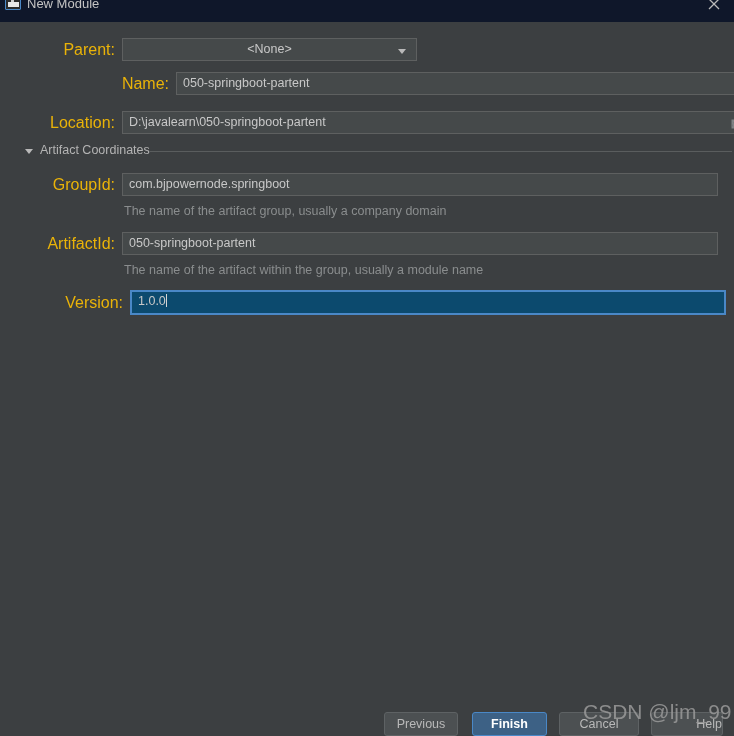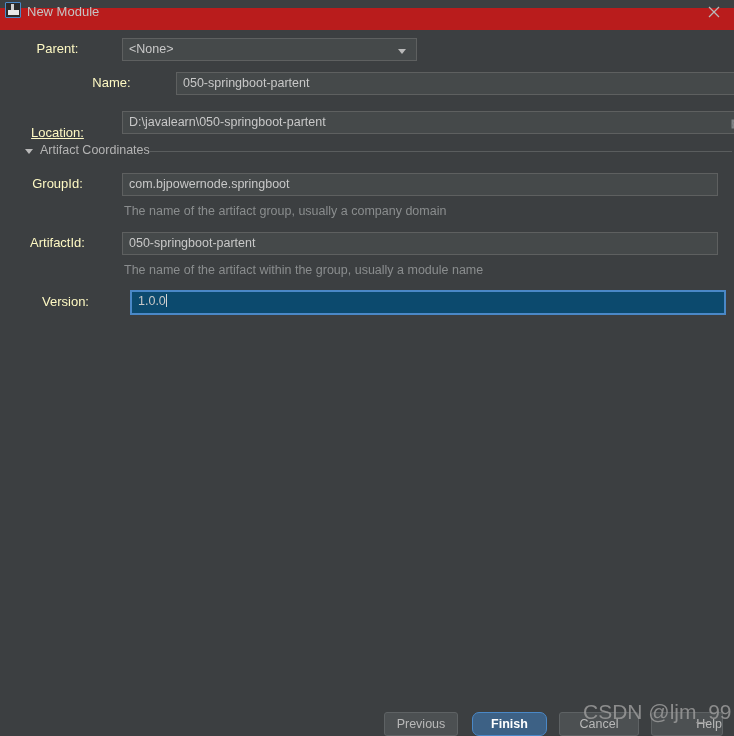--- a/index.html
+++ b/index.html
@@ -13,23 +13,23 @@
     font-family: "Liberation Sans", sans-serif;
     font-size: 12.5px;
     color: #bbbbbb;
     position: relative;
     -webkit-font-smoothing: antialiased;
   }
 
   
   .titlebar {
     position: absolute;
-    left: 0; top: 8px;
+    left: 0; top: 0;
     width: 734px; height: 22px;
-    background: #b91c1c;
+    background: #0f172a;
   }
   .title-icon {
     position: absolute;
     left: 5px; top: -6px;
     width: 16px; height: 16px;
     background: #2b2b2b;
     border: 1.5px solid #4a88c7;
     border-radius: 1px;
   }
   .title-icon::before {
@@ -63,23 +63,23 @@
 
   
   .form {
     position: absolute;
     left: 0; top: 22px;
     width: 734px;
   }
   .row { position: absolute; }
   .lbl {
     position: absolute;
-    text-align: center;
-    color: #fef9c3;
-    font-size: 13px;
+    text-align: right;
+    color: #eab308;
+    font-size: 16px;
     white-space: nowrap;
   }
   .field {
     position: absolute;
     left: 122px;
     height: 23px;
     background: #45494a;
     border: 1px solid #5e6060;
     color: #c8c8c8;
     font-size: 12.5px;
@@ -205,35 +205,35 @@
       <line x1="5" y1="2" x2="15" y2="12" stroke="#b9b9b9" stroke-width="1.3"></line>
       <line x1="15" y1="2" x2="5" y2="12" stroke="#b9b9b9" stroke-width="1.3"></line>
     </svg>
   </div>
 </div>
 
 <div class="form">
 
   <div class="row" style="left:0; top:16px; width:734px; height:23px;">
     <div class="lbl" style="left:0; top:3px; width:115px;">Parent:</div>
-    <div class="field" style="top:0; width:295px;">
+    <div class="field" style="top:0; width:295px;text-align:center;">
       <span>&lt;None&gt;</span>
       <span class="combo-arrow"></span>
     </div>
   </div>
 
   <div class="row" style="left:17px; top:50px; width:734px; height:23px;margin-left:37px;">
     <div class="lbl" style="left:0; top:3px; width:115px;">Name:</div>
     <div class="field" style="top:0; width:596px;">
       <span>050-springboot-partent</span>
     </div>
   </div>
 
   <div class="row" style="left:0; top:89px; width:734px; height:23px;">
-    <div class="lbl" style="left:0; top:14px; width:115px;text-decoration:underline;">Location:</div>
+    <div class="lbl" style="left:0; top:3px; width:115px;">Location:</div>
     <div class="field" style="top:0; width:632px;">
       <span>D:\javalearn\050-springboot-partent</span>
       <span class="browse-btn">
         <svg width="15" height="12" viewBox="0 0 15 12" aria-hidden="true">
           <path d="M0.5 10.5 L2.6 3.8 L14.3 3.8 L12.2 10.5 Z" fill="#7f8385"></path>
           <path d="M0.5 10.5 L0.5 1.4 L4.6 1.4 L5.9 3.0 L10.4 3.0 L10.4 4.2 L2.6 4.2 Z" fill="#7f8385"></path>
         </svg>
       </span>
     </div>
   </div>
@@ -264,18 +264,18 @@
     <div class="lbl" style="left:0; top:4px; width:115px;">Version:</div>
     <div class="field focused" style="top:0; width:596px; height:25px;">
       <span>1.0.0</span><span class="caret"></span>
     </div>
   </div>
 
 </div>
 
 <div class="buttonbar">
   <div class="btn" style="left:384px; top:712px; width:74px;">Previous</div>
-  <div class="btn primary" style="left:472px; top:712px; width:75px;border-radius:7px;">Finish</div>
+  <div class="btn primary" style="left:472px; top:712px; width:75px;">Finish</div>
   <div class="btn" style="left:559px; top:712px; width:80px;">Cancel</div>
   <div class="btn" style="left:651px; top:712px; width:72px;text-align:right;">Help</div>
 </div>
 
 <div class="watermark">CSDN @ljm_99</div>
 
 </body></html>

